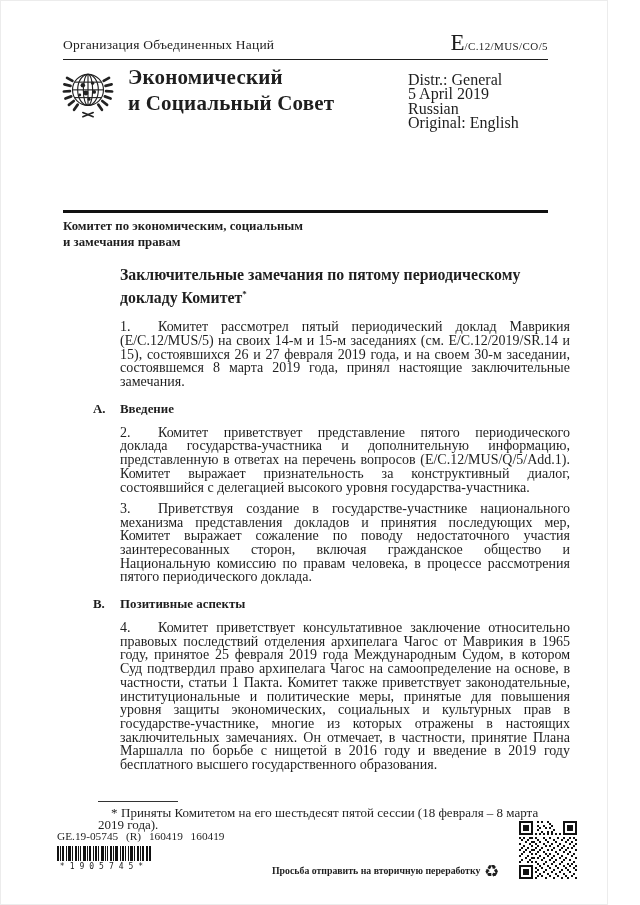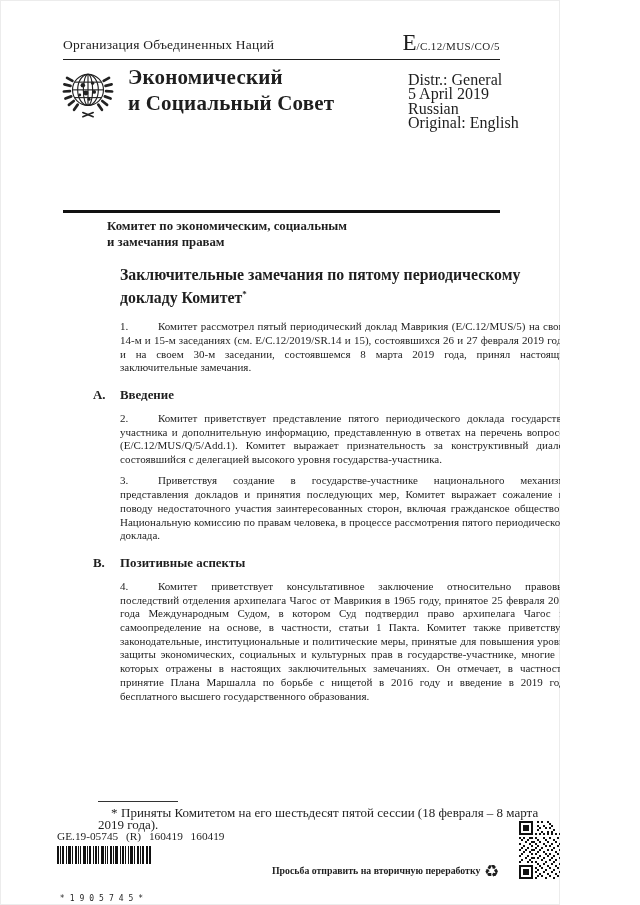--- a/index.html
+++ b/index.html
@@ -1,51 +1,51 @@
 <!DOCTYPE html>
 <html lang="ru"><head>
 <meta charset="utf-8">
 <style>
   html,body{margin:0;padding:0;background:#fff;}
   .page{
-    position:relative;width:560px;height:905px;background:#fff;overflow:hidden;
+    position:relative;width:608px;height:905px;background:#fff;overflow:hidden;
     font-family:"Liberation Serif","DejaVu Serif",serif;color:#1e1e1e;
     box-shadow:inset 0 0 0 1px #ececec;
   }
   
   .org-name{position:absolute;left:63px;top:37px;font-size:13.5px;letter-spacing:.2px;}
   .doc-symbol{position:absolute;right:60px;top:30px;white-space:nowrap;margin-left:20px;}
   .doc-symbol .big-e{font-size:23px;}
   .doc-symbol .sym-rest{font-size:11px;letter-spacing:.4px;}
   .rule-thin{position:absolute;left:63px;right:60px;top:59px;height:1px;background:#1e1e1e;}
   .emblem{position:absolute;left:55px;top:61px;width:66px;height:66px;}
   .council-name{position:absolute;left:128px;top:64px;font-weight:bold;font-size:21px;line-height:26px;letter-spacing:.2px;}
   .distr-block{position:absolute;left:408px;top:73px;font-size:16px;line-height:14.4px;}
   .rule-thick{position:absolute;left:63px;right:60px;top:210px;height:3px;background:#111;}
   
-  .committee{position:absolute;left:63px;top:219px;font-weight:bold;font-size:12.8px;line-height:15.8px;margin-left:44px;}
+  .committee{position:absolute;left:63px;top:219px;font-weight:bold;font-size:12.8px;line-height:15.8px;}
   .content{position:absolute;left:120px;top:265px;width:450px;}
   .doc-title{font-weight:bold;font-size:15.8px;line-height:19.5px;margin:0 0 13px 0;}
   .doc-title sup{font-size:9px;}
-  .para{font-size:11px;line-height:13.7px;text-align:justify;margin:0 0 7.5px 0;}
+  .para{font-size:14px;line-height:13.7px;text-align:justify;margin:0 0 7.5px 0;}
   .pnum{display:inline-block;width:38px;}
   .sec-heading{position:relative;font-weight:bold;font-size:12.9px;margin:13px 0 9px 0;}
   .sec-letter{position:absolute;left:-27px;top:0;}
   
   .footnote-rule{position:absolute;left:98px;top:801px;width:80px;height:1px;background:#333;}
   .footnote{position:absolute;left:98px;top:807px;width:452px;font-size:13px;line-height:12px;}
   .footnote .fn-marker{display:inline-block;width:10px;margin-left:13px;}
   
   .ge-number{position:absolute;left:57px;top:830px;font-size:11.3px;word-spacing:5px;}
   .barcode{position:absolute;left:57px;top:846px;width:94px;height:28px;}
   .barcode svg{display:block;}
   .barcode-text{
     position:absolute;left:0;right:0;top:15px;text-align:center;
     font-family:"DejaVu Sans Mono",monospace;font-size:8px;letter-spacing:5px;
-    background:#fff;padding-top:1px;margin-top:32px;
+    background:#fff;padding-top:1px;
   }
   .recycle-line{position:absolute;left:272px;top:861px;font-weight:bold;font-size:9.8px;white-space:nowrap;}
   .recycle-glyph{font-size:17px;font-weight:normal;vertical-align:-3px;margin-left:4px;font-family:"DejaVu Sans",sans-serif;}
   .qr{position:absolute;left:519px;top:821px;width:58px;height:58px;}
 </style>
 </head>
 <body>
 
 <div class="page">
 

